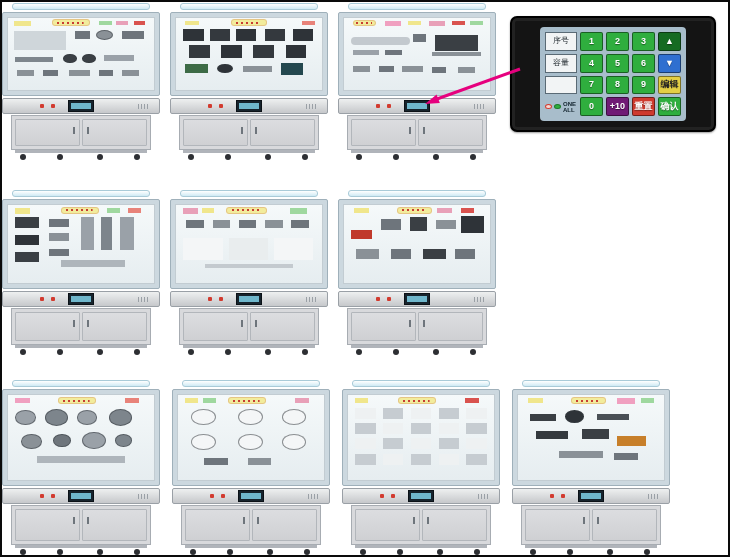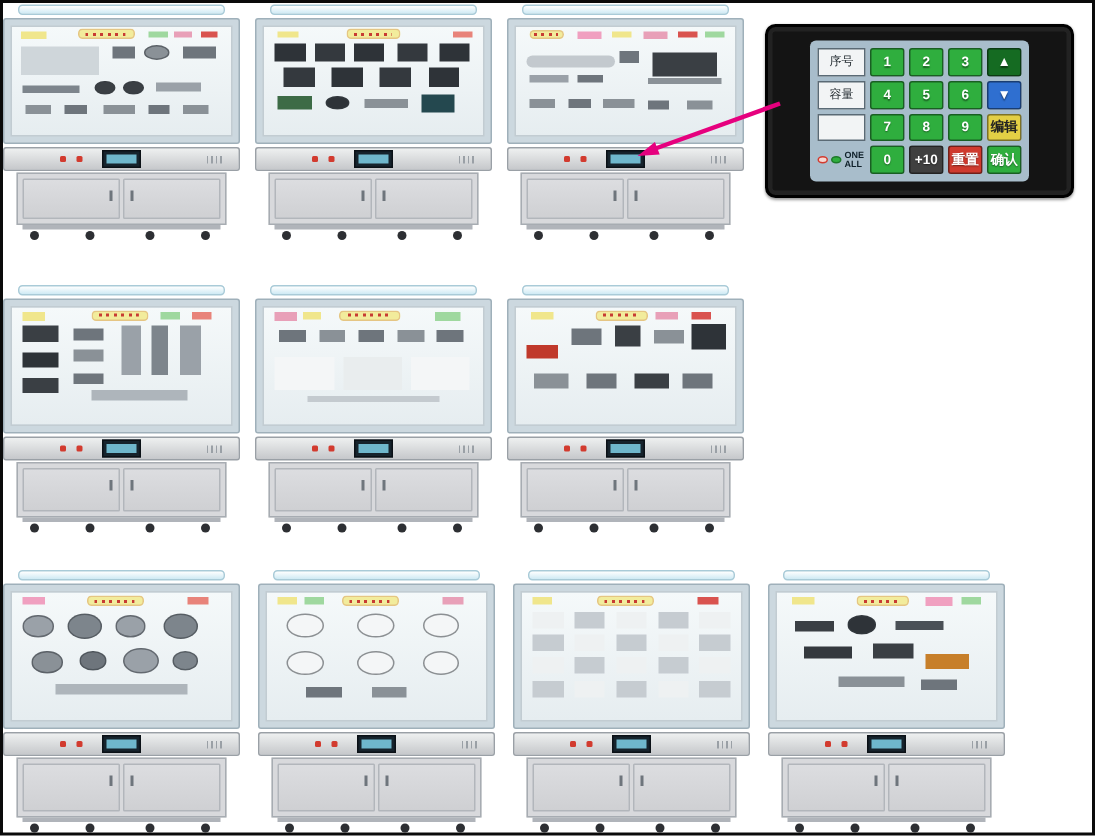--- a/index.html
+++ b/index.html
@@ -496,21 +496,21 @@
       <div class="key num" style="background-color: rgb(47, 174, 62);">7</div>
       <div class="key num" style="background-color: rgb(47, 174, 62);">8</div>
       <div class="key num" style="background-color: rgb(47, 174, 62);">9</div>
       <div class="key edit" style="background-color: rgb(227, 207, 69);">编辑</div>
       <div class="ind-cell">
         <span class="ind red"></span>
         <span class="ind green"></span>
         <span>ONE ALL</span>
       </div>
       <div class="key num" style="background-color: rgb(47, 174, 62);">0</div>
-      <div class="key num" style="background-color: #404040;">+10</div>
+      <div class="key num" style="background-color: #701a75;">+10</div>
       <div class="key reset" style="background-color: rgb(207, 58, 46);">重置</div>
       <div class="key ok" style="background-color: rgb(47, 174, 62);">确认</div>
     </div>
 </div>
 
 <svg class="arrow-svg">
   <line class="arrow-stroke" x1="105" y1="11" x2="22" y2="41" stroke="#e6007e" stroke-width="3"></line>
   <polygon class="arrow-fill" points="10,46 21.6,36.6 24.8,45" fill="#e6007e"></polygon>
 </svg>
 

